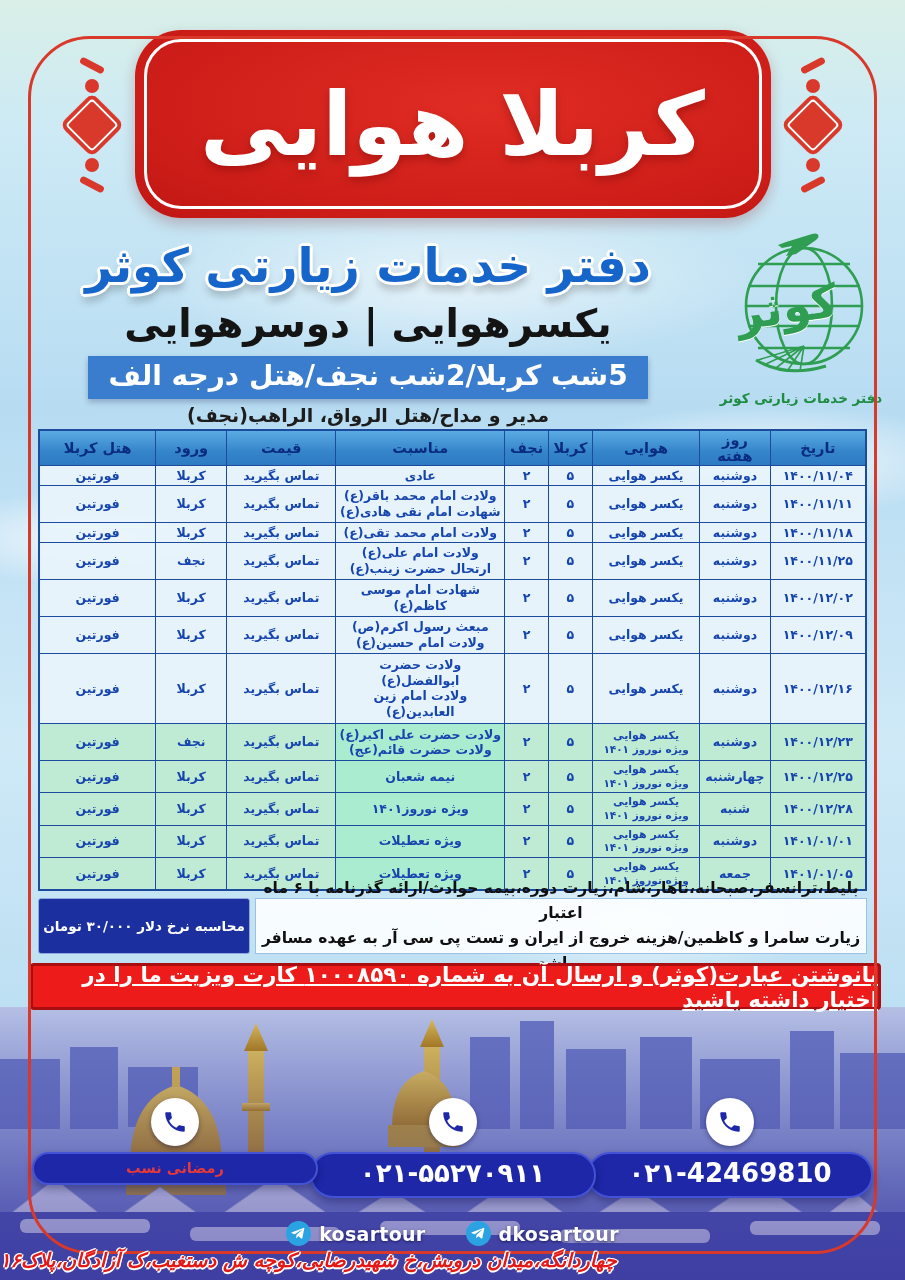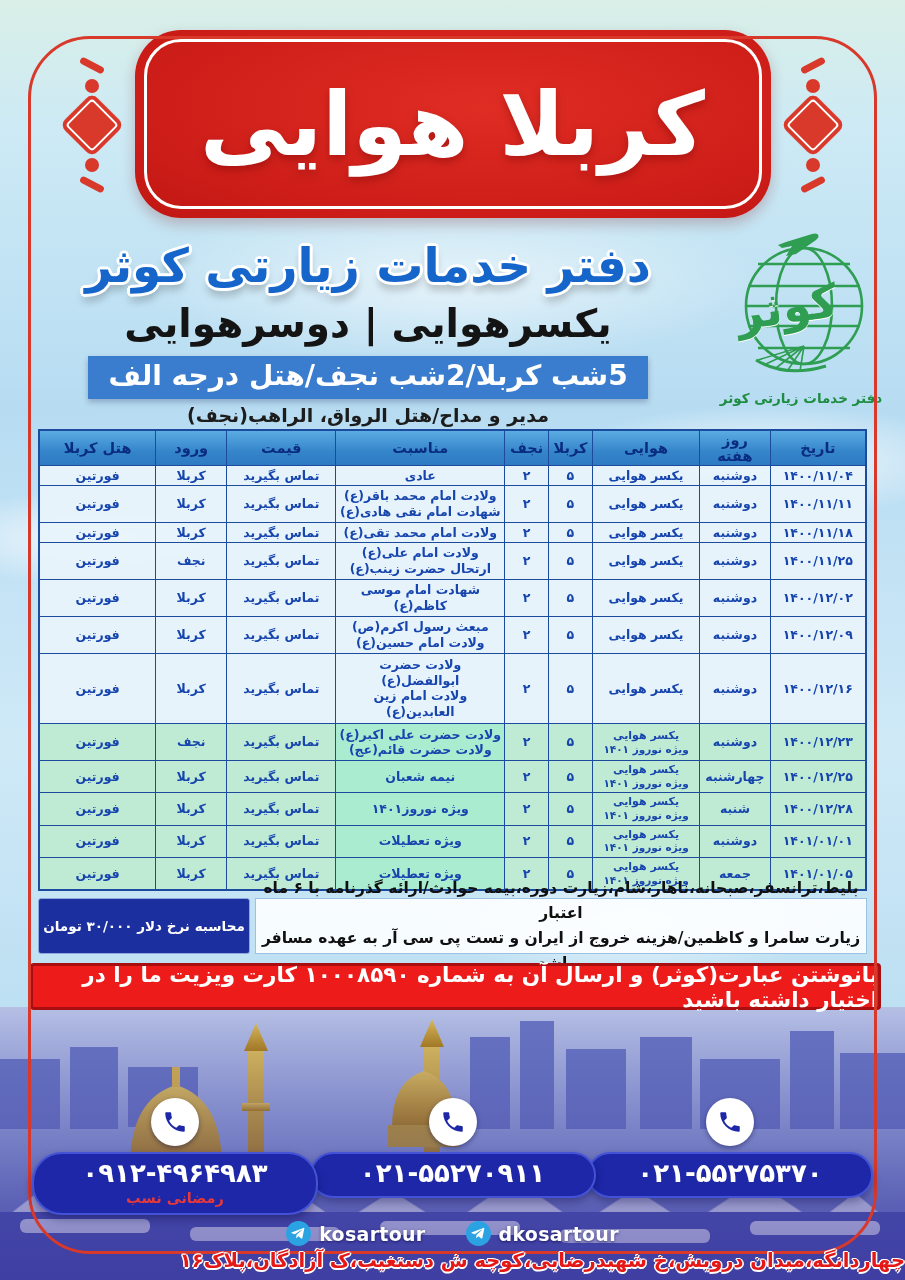--- a/index.html
+++ b/index.html
@@ -59,39 +59,39 @@
   tr.special td.c-flight{font-size:11px;}
 
   
   .info-row{position:absolute;top:898px;left:38px;width:829px;height:56px;display:flex;direction:rtl;gap:5px;z-index:5;}
   .services-box{flex:1;background:rgba(252,254,255,.92);border:1px solid #9cc2e2;color:#101010;font-weight:bold;font-size:15.5px;text-align:center;display:flex;flex-direction:column;justify-content:center;line-height:1.6;}
   .dollar-box{width:212px;display:flex;gap:4px;text-align:center;}
   .dollar-box .bar{flex:1;background:#1c2f9e;border:1px solid #8fa8e0;border-radius:3px;color:#fff;font-size:13.5px;font-weight:bold;display:flex;align-items:center;justify-content:center;}
 
   
   .sms-banner{position:absolute;top:963px;left:30px;width:845px;height:41px;background:#ee1b1b;border:3px solid #a90e10;border-radius:4px;z-index:5;
-    display:flex;align-items:center;justify-content:center;color:#fff;font-size:21.5px;font-weight:bold;letter-spacing:-.2px;}
+    display:flex;align-items:center;justify-content:center;color:#fff;font-size:21.5px;font-weight:bold;letter-spacing:-.2px;text-decoration:underline;}
 
   
   .photo{position:absolute;top:1007px;left:0;width:905px;height:273px;z-index:1;}
   .photo svg{display:block;}
 
   
   .phones-row{position:absolute;top:1098px;left:0;width:905px;padding:0 42px;box-sizing:border-box;display:flex;justify-content:space-between;direction:rtl;z-index:10;}
   .phone-unit{display:flex;flex-direction:column;align-items:center;width:266px;}
   .phone-icon-circle{width:48px;height:48px;border-radius:50%;background:#fff;display:flex;align-items:center;justify-content:center;box-shadow:0 2px 5px rgba(0,0,60,.4);margin-bottom:6px;}
   .phone-pill{width:100%;background:#1d27a8;border:2px solid #4453d6;border-radius:30px;padding:5px 8px 7px;box-shadow:0 4px 8px rgba(0,0,60,.35);text-align:center;}
   .phone-number{direction:ltr;color:#fff;font-size:26px;font-weight:bold;letter-spacing:1px;line-height:1.15;}
   .phone-label{color:#e63939;font-size:14.5px;font-weight:bold;margin-top:1px;}
 
   
   .social-row{position:absolute;top:1221px;left:0;width:905px;display:flex;direction:ltr;justify-content:center;align-items:center;gap:40px;z-index:10;}
   .social-item{display:flex;align-items:center;gap:8px;color:#fff;font-size:19px;font-weight:bold;letter-spacing:.3px;text-shadow:0 1px 3px rgba(0,0,60,.6);}
-  .address-line{position:absolute;top:1249px;left:0;width:905px;text-align:right;color:#e51818;font-size:19.5px;font-weight:bold;z-index:10;
-    text-shadow:1.5px 0 0 #fff,-1.5px 0 0 #fff,0 1.5px 0 #fff,0 -1.5px 0 #fff,1px 1px 0 #fff,-1px -1px 0 #fff;}
+  .address-line{position:absolute;top:1249px;left:0;width:905px;text-align:left;color:#e51818;font-size:19.5px;font-weight:bold;z-index:10;
+    text-shadow:1.5px 0 0 #fff,-1.5px 0 0 #fff,0 1.5px 0 #fff,0 -1.5px 0 #fff,1px 1px 0 #fff,-1px -1px 0 #fff;font-style:italic;}
 </style>
 </head>
 <body>
 
 <div id="poster">
 
   <div class="photo">
     <svg width="905" height="273" viewBox="0 0 905 273">
       <defs>
         <linearGradient id="skyG" x1="0" y1="0" x2="0" y2="1">
@@ -611,41 +611,40 @@
   </div>
 
   <div class="phones-row">
     <div class="phone-unit">
       <div class="phone-icon-circle">
         <svg width="26" height="26" viewBox="0 0 24 24">
             <path fill="#1d27a8" d="M6.6 10.8c1.4 2.8 3.8 5.2 6.6 6.6l2.2-2.2c.3-.3.7-.4 1-.2 1.1.4 2.3.6 3.6.6.6 0 1 .4 1 1V20c0 .6-.4 1-1 1C10.8 21 3 13.2 3 4c0-.6.4-1 1-1h3.5c.6 0 1 .4 1 1 0 1.2.2 2.4.6 3.6.1.3 0 .7-.2 1l-2.3 2.2z"></path>
           </svg>
       </div>
       <div class="phone-pill">
-        <div class="phone-number">۰۲۱-۵۵۲۷۵۳۷۰</div>
+        <div class="phone-number">۰۲۱-42469810</div>
       </div>
     </div>
     <div class="phone-unit">
       <div class="phone-icon-circle">
         <svg width="26" height="26" viewBox="0 0 24 24">
             <path fill="#1d27a8" d="M6.6 10.8c1.4 2.8 3.8 5.2 6.6 6.6l2.2-2.2c.3-.3.7-.4 1-.2 1.1.4 2.3.6 3.6.6.6 0 1 .4 1 1V20c0 .6-.4 1-1 1C10.8 21 3 13.2 3 4c0-.6.4-1 1-1h3.5c.6 0 1 .4 1 1 0 1.2.2 2.4.6 3.6.1.3 0 .7-.2 1l-2.3 2.2z"></path>
           </svg>
       </div>
       <div class="phone-pill">
         <div class="phone-number">۰۲۱-۵۵۲۷۰۹۱۱</div>
       </div>
     </div>
     <div class="phone-unit">
       <div class="phone-icon-circle">
         <svg width="26" height="26" viewBox="0 0 24 24">
             <path fill="#1d27a8" d="M6.6 10.8c1.4 2.8 3.8 5.2 6.6 6.6l2.2-2.2c.3-.3.7-.4 1-.2 1.1.4 2.3.6 3.6.6.6 0 1 .4 1 1V20c0 .6-.4 1-1 1C10.8 21 3 13.2 3 4c0-.6.4-1 1-1h3.5c.6 0 1 .4 1 1 0 1.2.2 2.4.6 3.6.1.3 0 .7-.2 1l-2.3 2.2z"></path>
           </svg>
       </div>
       <div class="phone-pill">
-        <div class="phone-number">۰۹۱۲-۴۹۶۴۹۸۳</div>
         <div class="phone-label">رمضانی نسب</div>
       </div>
     </div>
   </div>
 
   <div class="social-row">
     <div class="social-item">
       <svg width="25" height="25" viewBox="0 0 24 24">
           <circle cx="12" cy="12" r="12" fill="#2ba3e3"></circle>
           <path d="M17.6 7.1l-1.9 9.3c-.15.6-.5.75-1 .45l-2.9-2.15-1.4 1.35c-.15.15-.3.28-.6.28l.2-2.9 5.3-4.8c.25-.2-.05-.32-.35-.12l-6.5 4.1-2.8-.9c-.6-.2-.62-.6.15-.9l10.9-4.2c.5-.18.97.12.9.59z" fill="#fff"></path>

